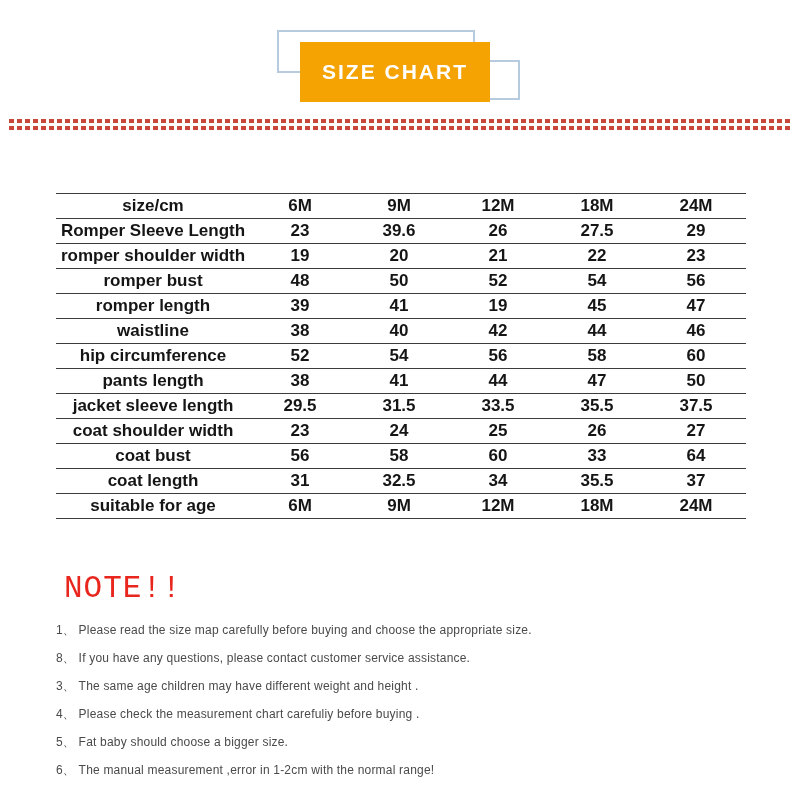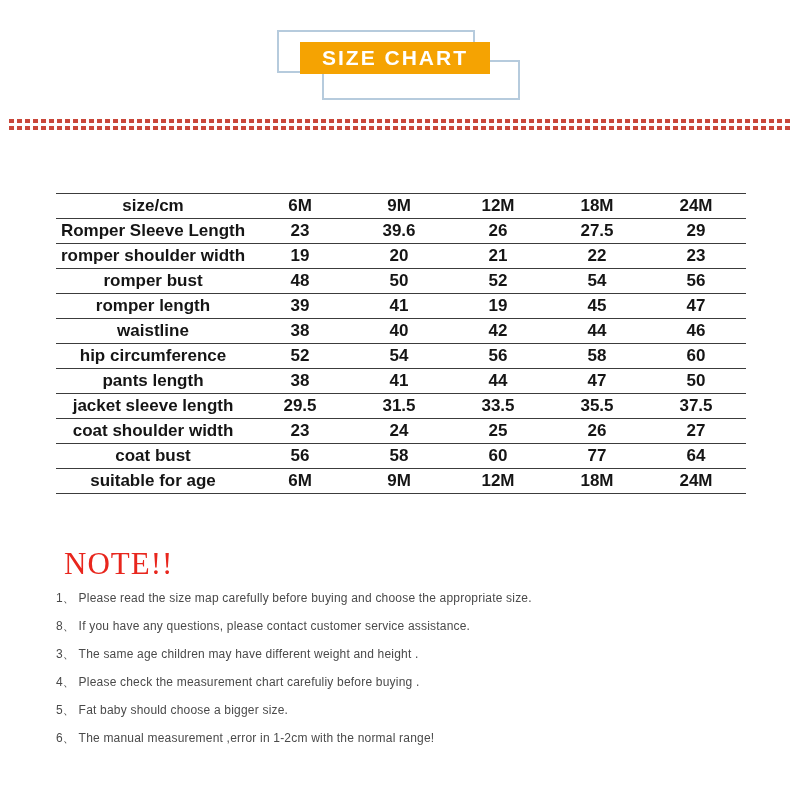--- a/index.html
+++ b/index.html
@@ -11,21 +11,21 @@
   }
 
   
   .banner { position: relative; height: 112px; }
   .outline-box {
     position: absolute; border: 2px solid #b6cbdd; background: transparent; z-index: 1;
   }
   .outline-top   { left: 277px; top: 30px; width: 198px; height: 43px; }
   .outline-bottom{ left: 322px; top: 60px; width: 198px; height: 40px; }
   .title-box {
-    position: absolute; left: 300px; top: 42px; width: 190px; height: 32px;
+    position: absolute; left: 300px; top: 42px; width: 190px; height: 60px;
     background: #f5a302; z-index: 2;
     display: flex; align-items: center; justify-content: center;
   }
   .title-box span {
     color: #ffffff; font-size: 21px; font-weight: bold; letter-spacing: 2px;
   }
 
   
   .divider { height: 11px; margin: 7px 9px 0 9px; }
   .stripe {
@@ -44,23 +44,23 @@
   table.size-table tr { border-bottom: 1px solid #3c3c3c; }
   table.size-table thead tr { border-top: 1px solid #3c3c3c; }
   table.size-table th, table.size-table td {
     height: 25px; padding: 1px 4px; font-weight: bold;
   }
   table.size-table th:first-child, table.size-table td:first-child { width: 195px; }
 
   
   .notes { margin-top: 52px; padding-left: 64px; padding-right: 40px; }
   .notes h2 {
-    font-family: Liberation Serif, serif;
+    font-family: Liberation Mono, monospace;
     font-weight: 400; font-size: 31px; color: #e8261d;
-    margin-bottom: 8px; letter-spacing: 1px;
+    margin-bottom: 16px; letter-spacing: 1px;
   }
   .notes ol { list-style: none; margin-left: -8px; }
   .notes li {
     font-size: 12px; color: #4a4a4a; margin-bottom: 11px; letter-spacing: 0.2px;
   }
 </style>
 </head>
 <body>
 
 <div class="page">
@@ -160,22 +160,30 @@
           <td>24</td>
           <td>25</td>
           <td>26</td>
           <td>27</td>
         </tr>
         <tr>
           <td>coat bust</td>
           <td>56</td>
           <td>58</td>
           <td>60</td>
-          <td>77</td>
+          <td>33</td>
           <td>64</td>
+        </tr>
+        <tr>
+          <td>coat length</td>
+          <td>31</td>
+          <td>32.5</td>
+          <td>34</td>
+          <td>35.5</td>
+          <td>37</td>
         </tr>
         <tr>
           <td>suitable for age</td>
           <td>6M</td>
           <td>9M</td>
           <td>12M</td>
           <td>18M</td>
           <td>24M</td>
         </tr>
       </tbody>

